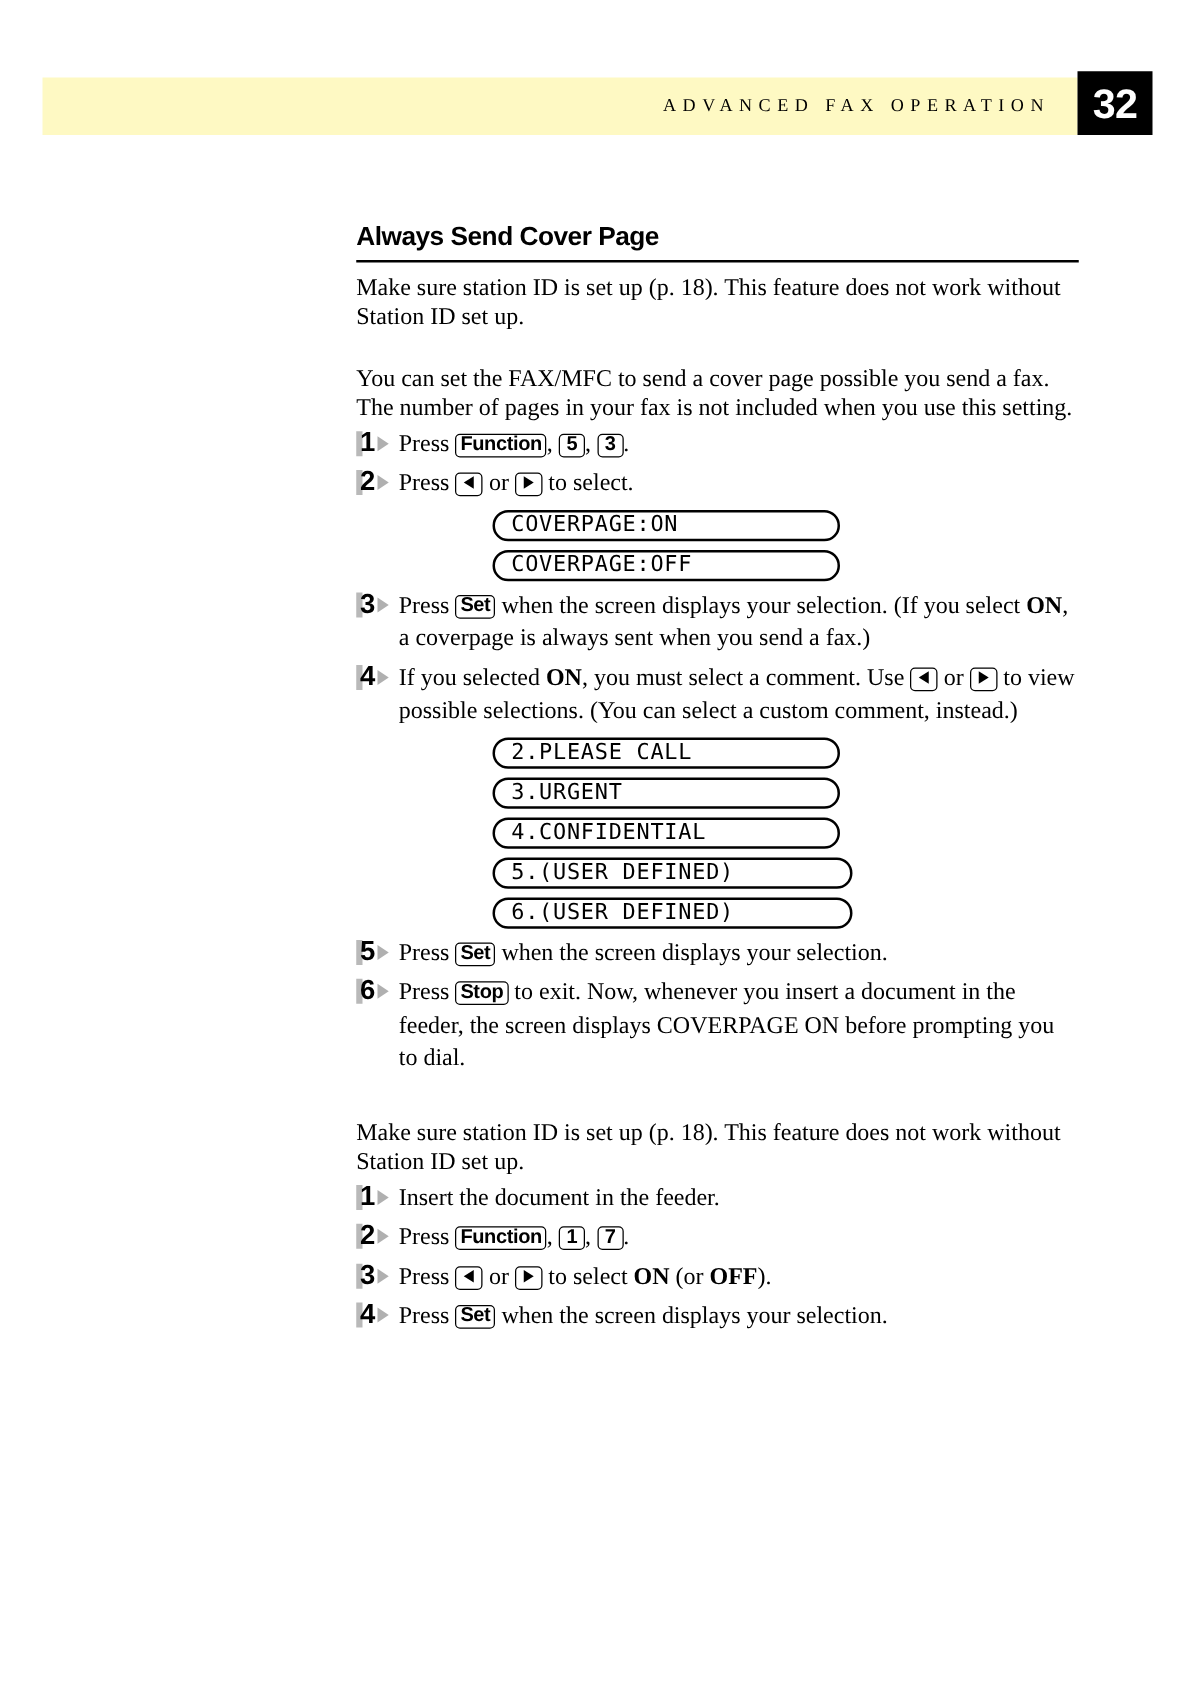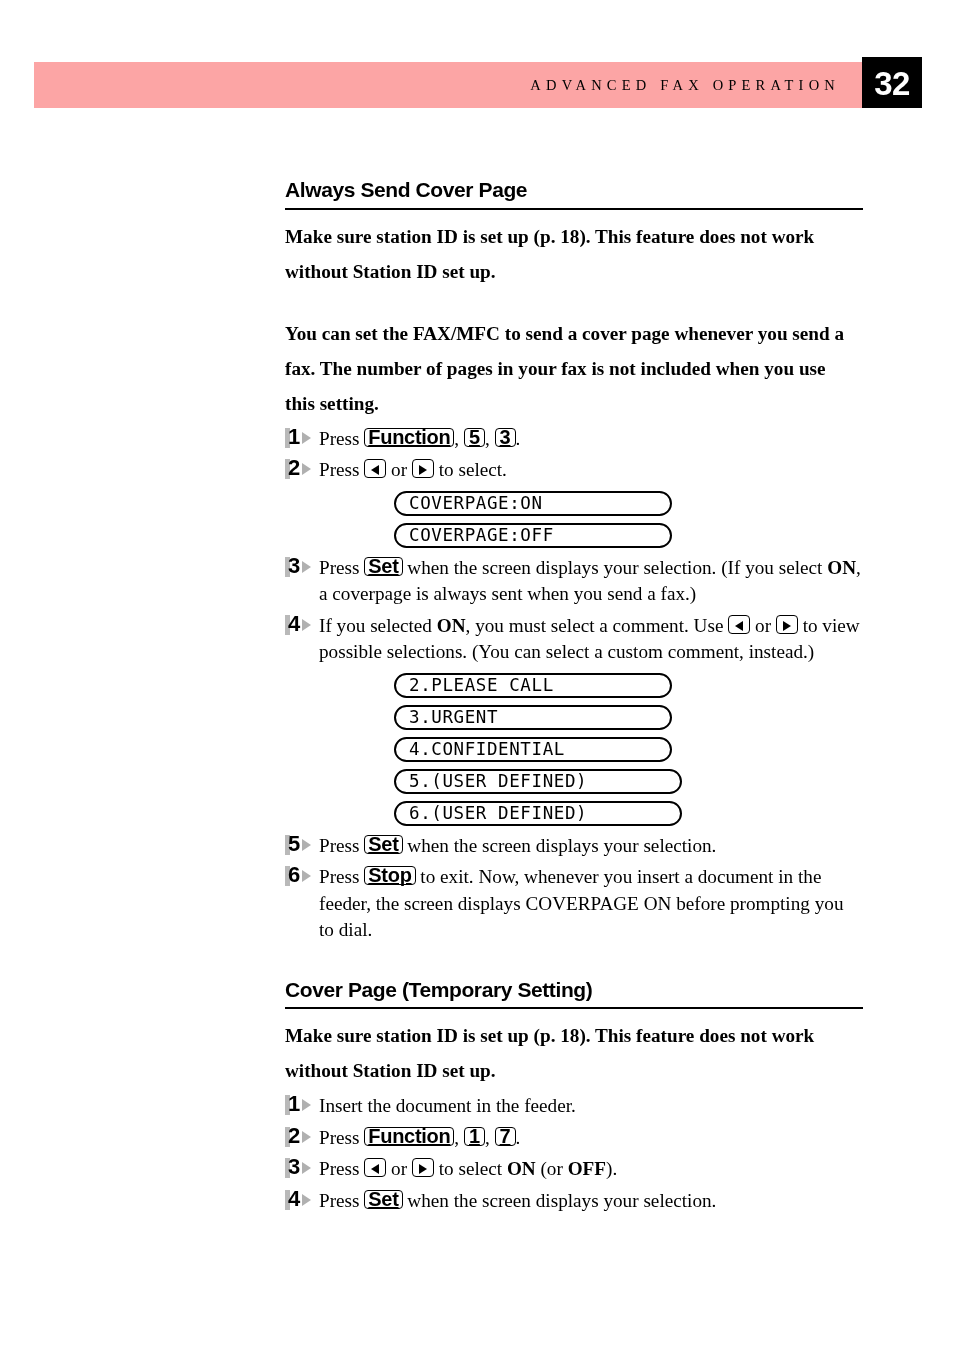--- a/index.html
+++ b/index.html
@@ -17,21 +17,21 @@
     overflow: hidden;
   }
 
   
   #page-header {
     position: absolute;
     left: 34px;
     top: 62px;
     width: 828px;
     height: 46px;
-    background: #fca5a5;
+    background: #fef9c3;
   }
   #header-title {
     position: absolute;
     right: 22px;
     top: 50%;
     transform: translateY(-50%);
     font-family: "Liberation Serif", serif;
     font-size: 14.5px;
     letter-spacing: 5.2px;
     white-space: nowrap;
@@ -82,26 +82,25 @@
     margin: 0;
     padding: 0 0 6px 0;
     border-bottom: 2px solid #000;
     width: 578px;
     box-sizing: border-box;
   }
 
   
   .para {
     font-size: 19.2px;
-    line-height: 35px;
+    line-height: 23px;
     margin: 0;
     padding: 0;
     text-align: left;
     width: 574px;
-    font-weight: bold;
   }
   .para.lead {
     margin-top: 9px;
   }
   .para.spaced {
     margin-top: 27px;
   }
 
   
   .steps {
@@ -157,28 +156,27 @@
   }
 
   
   .key {
     display: inline-block;
     border: 1.6px solid #000;
     border-radius: 4px;
     padding: 0px 3px 1px 3px;
     font-family: "Liberation Sans", sans-serif;
     font-weight: bold;
-    font-size: 20px;
+    font-size: 16px;
     font-stretch: condensed;
     line-height: 16px;
     vertical-align: 1px;
     background: #fff;
     letter-spacing: -0.3px;
     white-space: nowrap;
-    text-decoration: underline;
   }
   .key.num {
     min-width: 11px;
     text-align: center;
     padding-left: 4px;
     padding-right: 4px;
   }
   .key.arrow {
     padding: 0 5px 1px 5px;
     min-width: 10px;
@@ -245,21 +243,21 @@
 </div>
 <div id="page-number-box">
   <div id="page-number">32</div>
 </div>
 
 <div id="content">
 
   <div class="section">
     <h1 class="section-heading">Always Send Cover Page</h1>
     <p class="para lead">Make sure station ID is set up (p. 18). This feature does not work without Station ID set up.</p>
-    <p class="para spaced">You can set the FAX/MFC to send a cover page whenever you send a fax. The number of pages in your fax is not included when you use this setting.</p>
+    <p class="para spaced">You can set the FAX/MFC to send a cover page possible you send a fax. The number of pages in your fax is not included when you use this setting.</p>
 
     <ol class="steps" id="steps-s1-a">
         <li class="step"><span class="step-marker">
             <span class="bar"></span>
             <span class="digit">1</span>
             <span class="tri"></span>
           </span><span>Press <span class="key">Function</span>, <span class="key num">5</span>, <span class="key num">3</span>.</span></li>
         <li class="step"><span class="step-marker">
             <span class="bar"></span>
             <span class="digit">2</span>
@@ -315,21 +313,20 @@
           </span><span>Press <span class="key">Set</span> when the screen displays your selection.</span></li>
         <li class="step"><span class="step-marker">
             <span class="bar"></span>
             <span class="digit">6</span>
             <span class="tri"></span>
           </span><span>Press <span class="key">Stop</span> to exit. Now, whenever you insert a document in the feeder, the screen displays COVERPAGE ON before prompting you to dial.</span></li>
       </ol>
   </div>
 
   <div class="section" style="margin-top:34px">
-    <h1 class="section-heading">Cover Page (Temporary Setting)</h1>
     <p class="para lead">Make sure station ID is set up (p. 18). This feature does not work without Station ID set up.</p>
 
     <ol class="steps" id="steps-s2">
         <li class="step"><span class="step-marker">
             <span class="bar"></span>
             <span class="digit">1</span>
             <span class="tri"></span>
           </span><span>Insert the document in the feeder.</span></li>
         <li class="step"><span class="step-marker">
             <span class="bar"></span>

